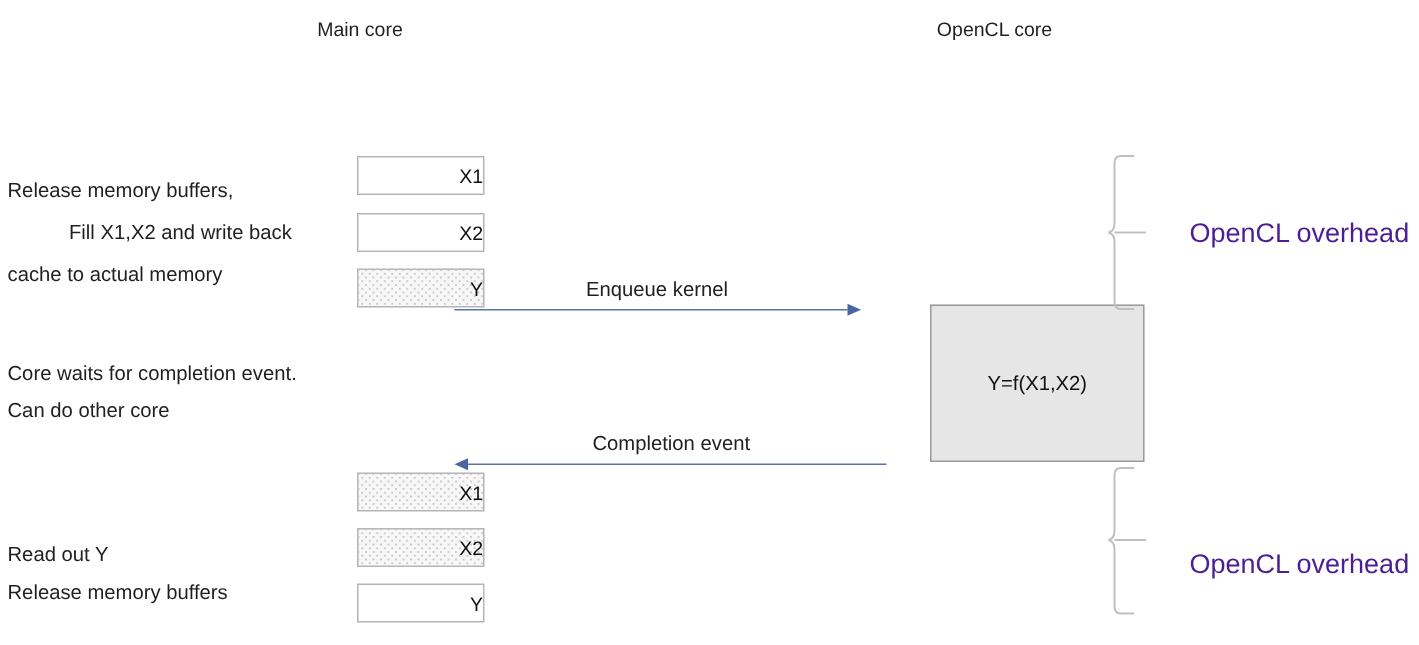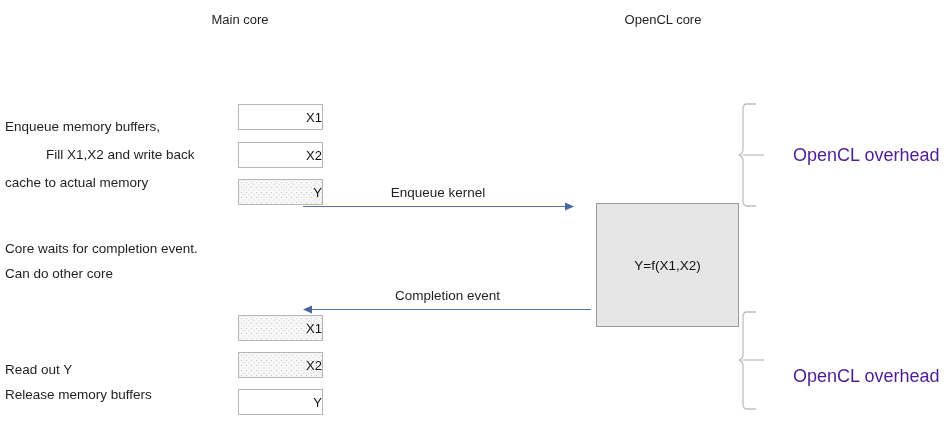--- a/index.html
+++ b/index.html
@@ -97,41 +97,41 @@
 </style>
 </head>
 <body>
 
 <div id="canvas">
 
   <div class="col-header" style="left:180px; top:12px; width:120px;">Main core</div>
 
   <div class="col-header" style="left:593px; top:12px; width:140px;">OpenCL core</div>
 
-  <div class="lbl" style="left:5px; top:117px;">Enqueue memory buffers,</div>
+  <div class="lbl" style="left:5px; top:117px;">Release memory buffers,</div>
   <div class="lbl" style="left:5px; top:145px;margin-left:41px;">Fill X1,X2 and write back</div>
   <div class="lbl" style="left:5px; top:173px;">cache to actual memory</div>
 
   <div class="buf" style="left:198px; top:104px;">
     <span>X1</span>
   </div>
   <div class="buf" style="left:198px; top:142px;">
     <span>X2</span>
   </div>
   <div class="buf dotted" style="left:198px; top:179px;">
     <span>Y</span>
   </div>
 
   <div class="arrow-label" style="left:305px; top:185px; width:266px;">Enqueue kernel</div>
   <svg class="arrow-svg" style="left:303px; top:200px;" width="272" height="14">
     <line class="arrow-line" x1="0" y1="6.5" x2="262" y2="6.5"></line>
     <polygon class="arrow-head" points="262,2.5 271,6.5 262,10.5"></polygon>
   </svg>
 
-  <div class="kernel-box" style="left:596px; top:203px; width:143px; height:124px;">
+  <div class="kernel-box" style="left:620px; top:203px; width:143px; height:105px;">
     <span>Y=f(X1,X2)</span>
   </div>
 
 
   <svg class="brace-svg" style="left:742px; top:103px;" width="50" height="105">
     <path class="brace-path" d="M 14,1 L 5,1 Q 1,1 1,6 L 1,46 Q 1,51 -3,52 Q 1,53 1,58 L 1,98 Q 1,103 5,103 L 14,103"></path>
     <line class="brace-tick" x1="1" y1="52" x2="22" y2="52"></line>
   </svg>
 
   <div class="brace-label" style="left:793px; top:145px;">OpenCL overhead</div>

